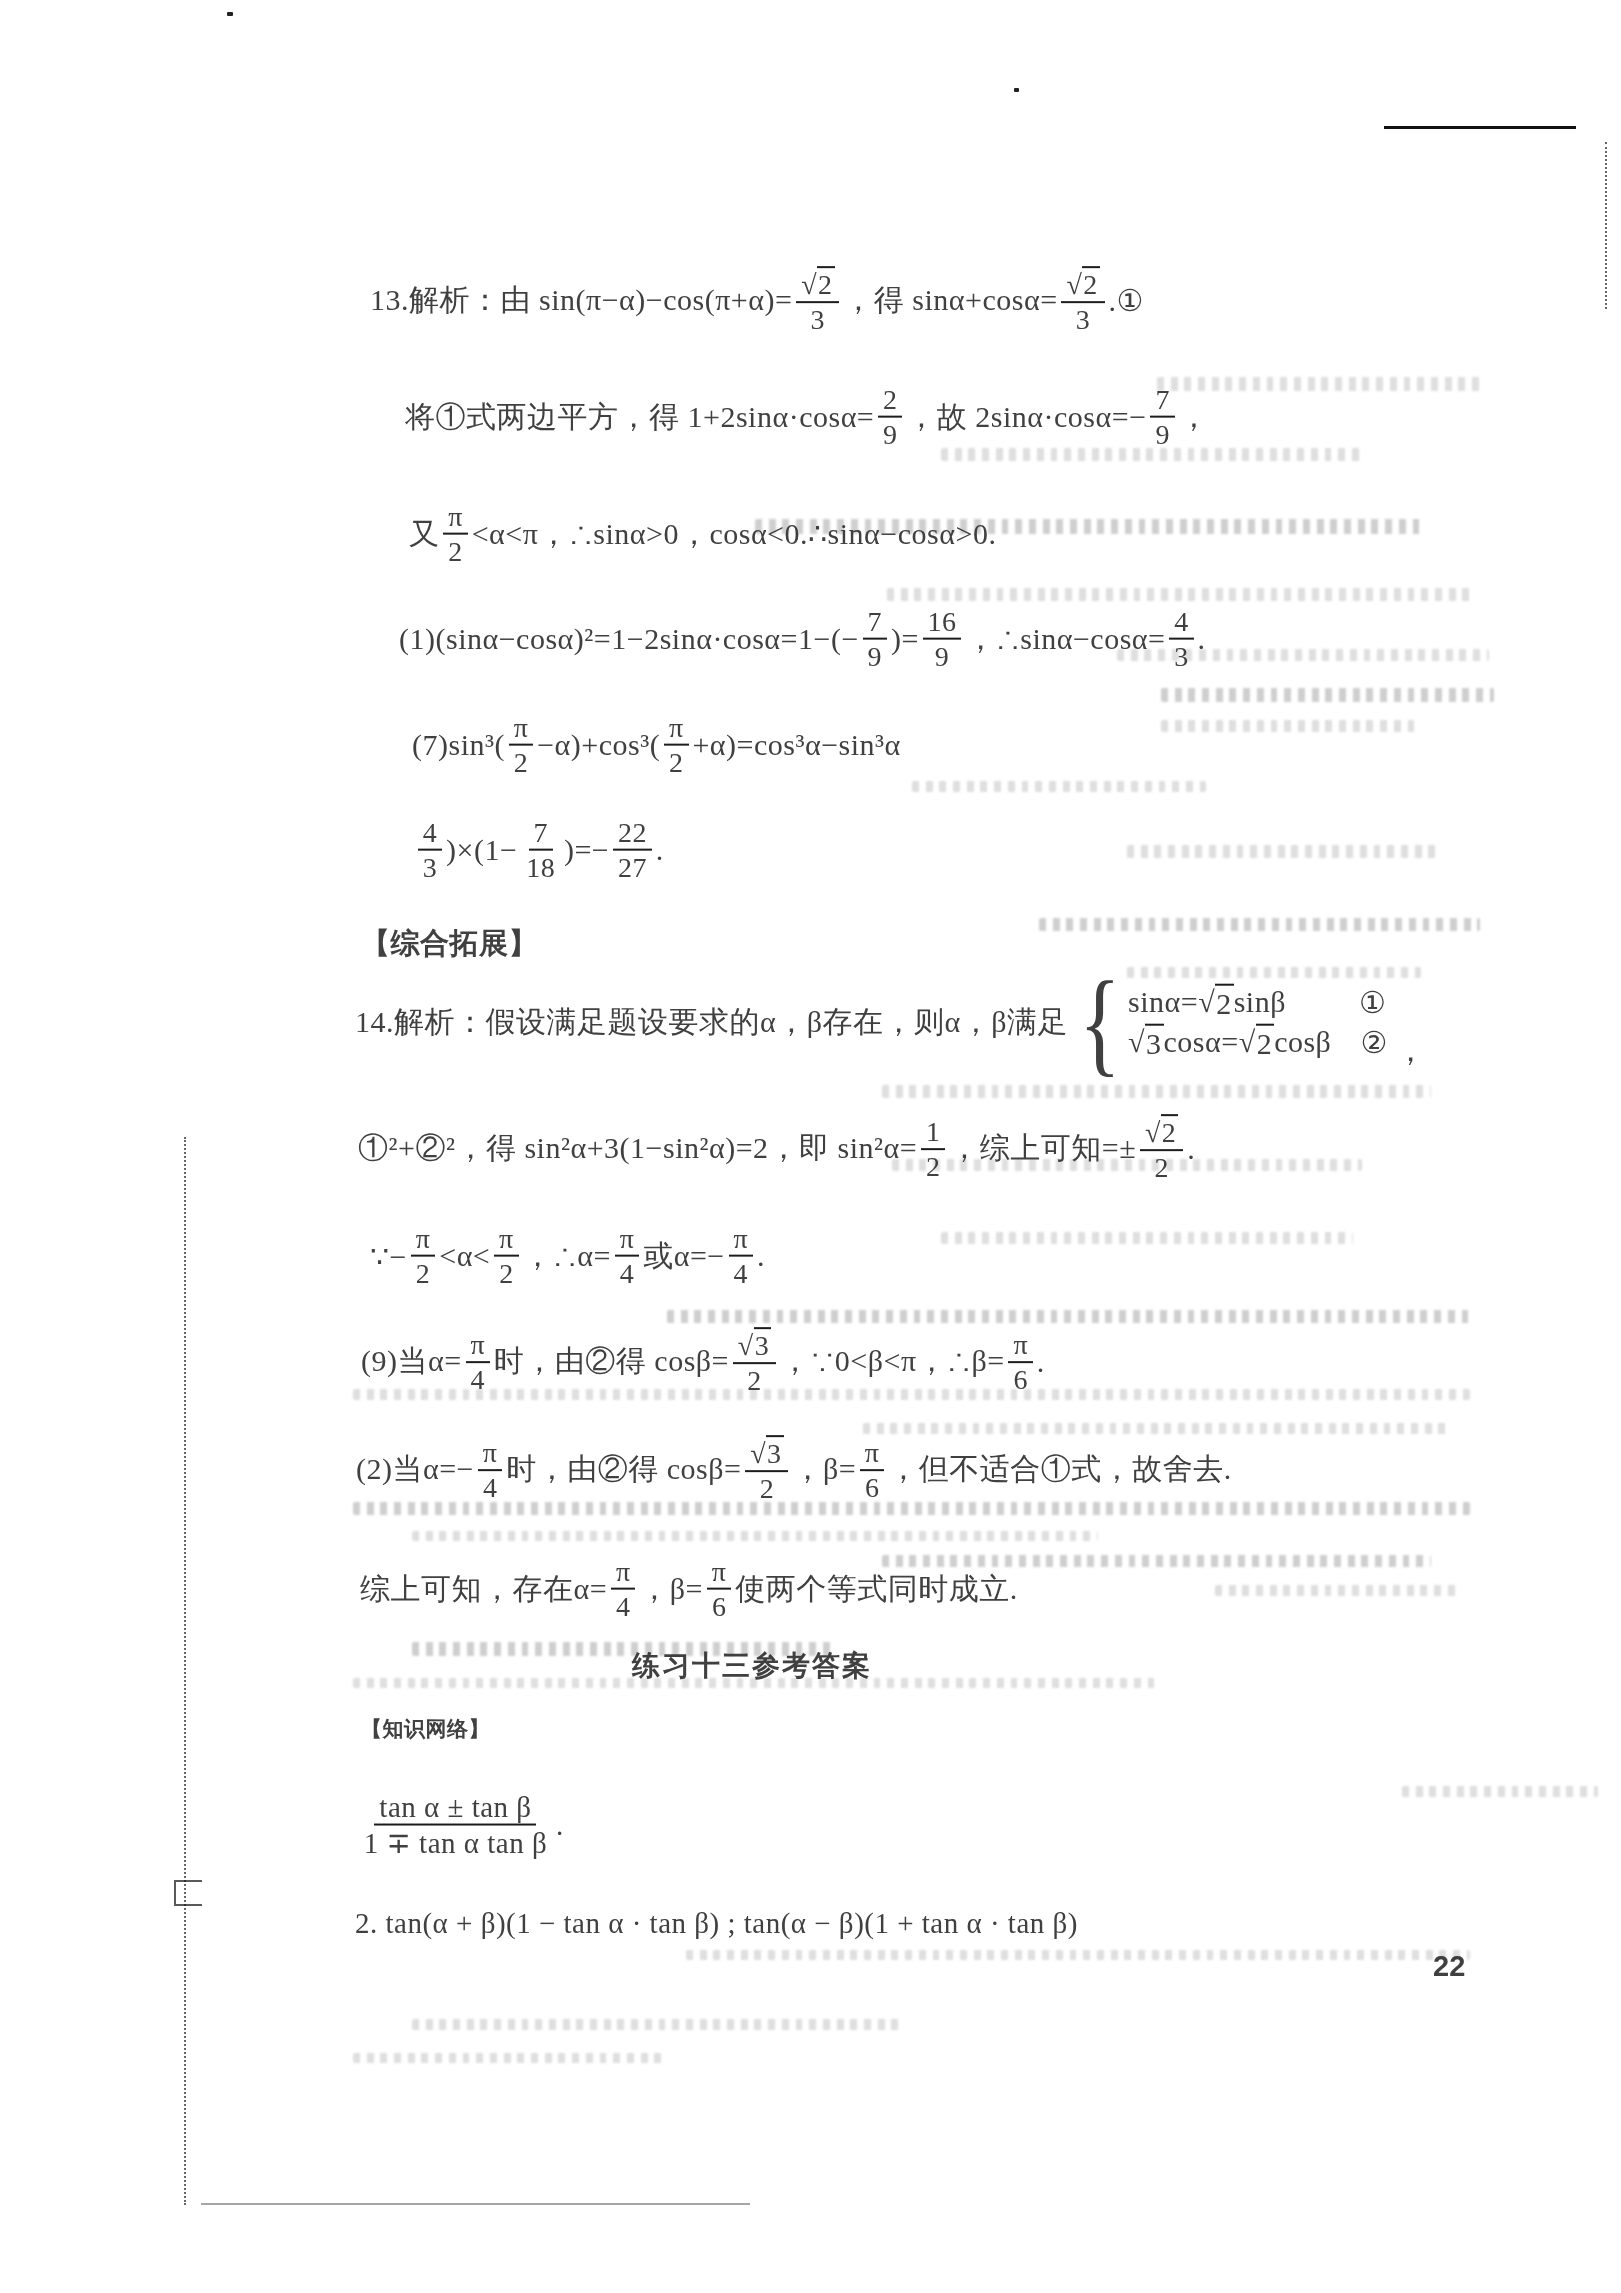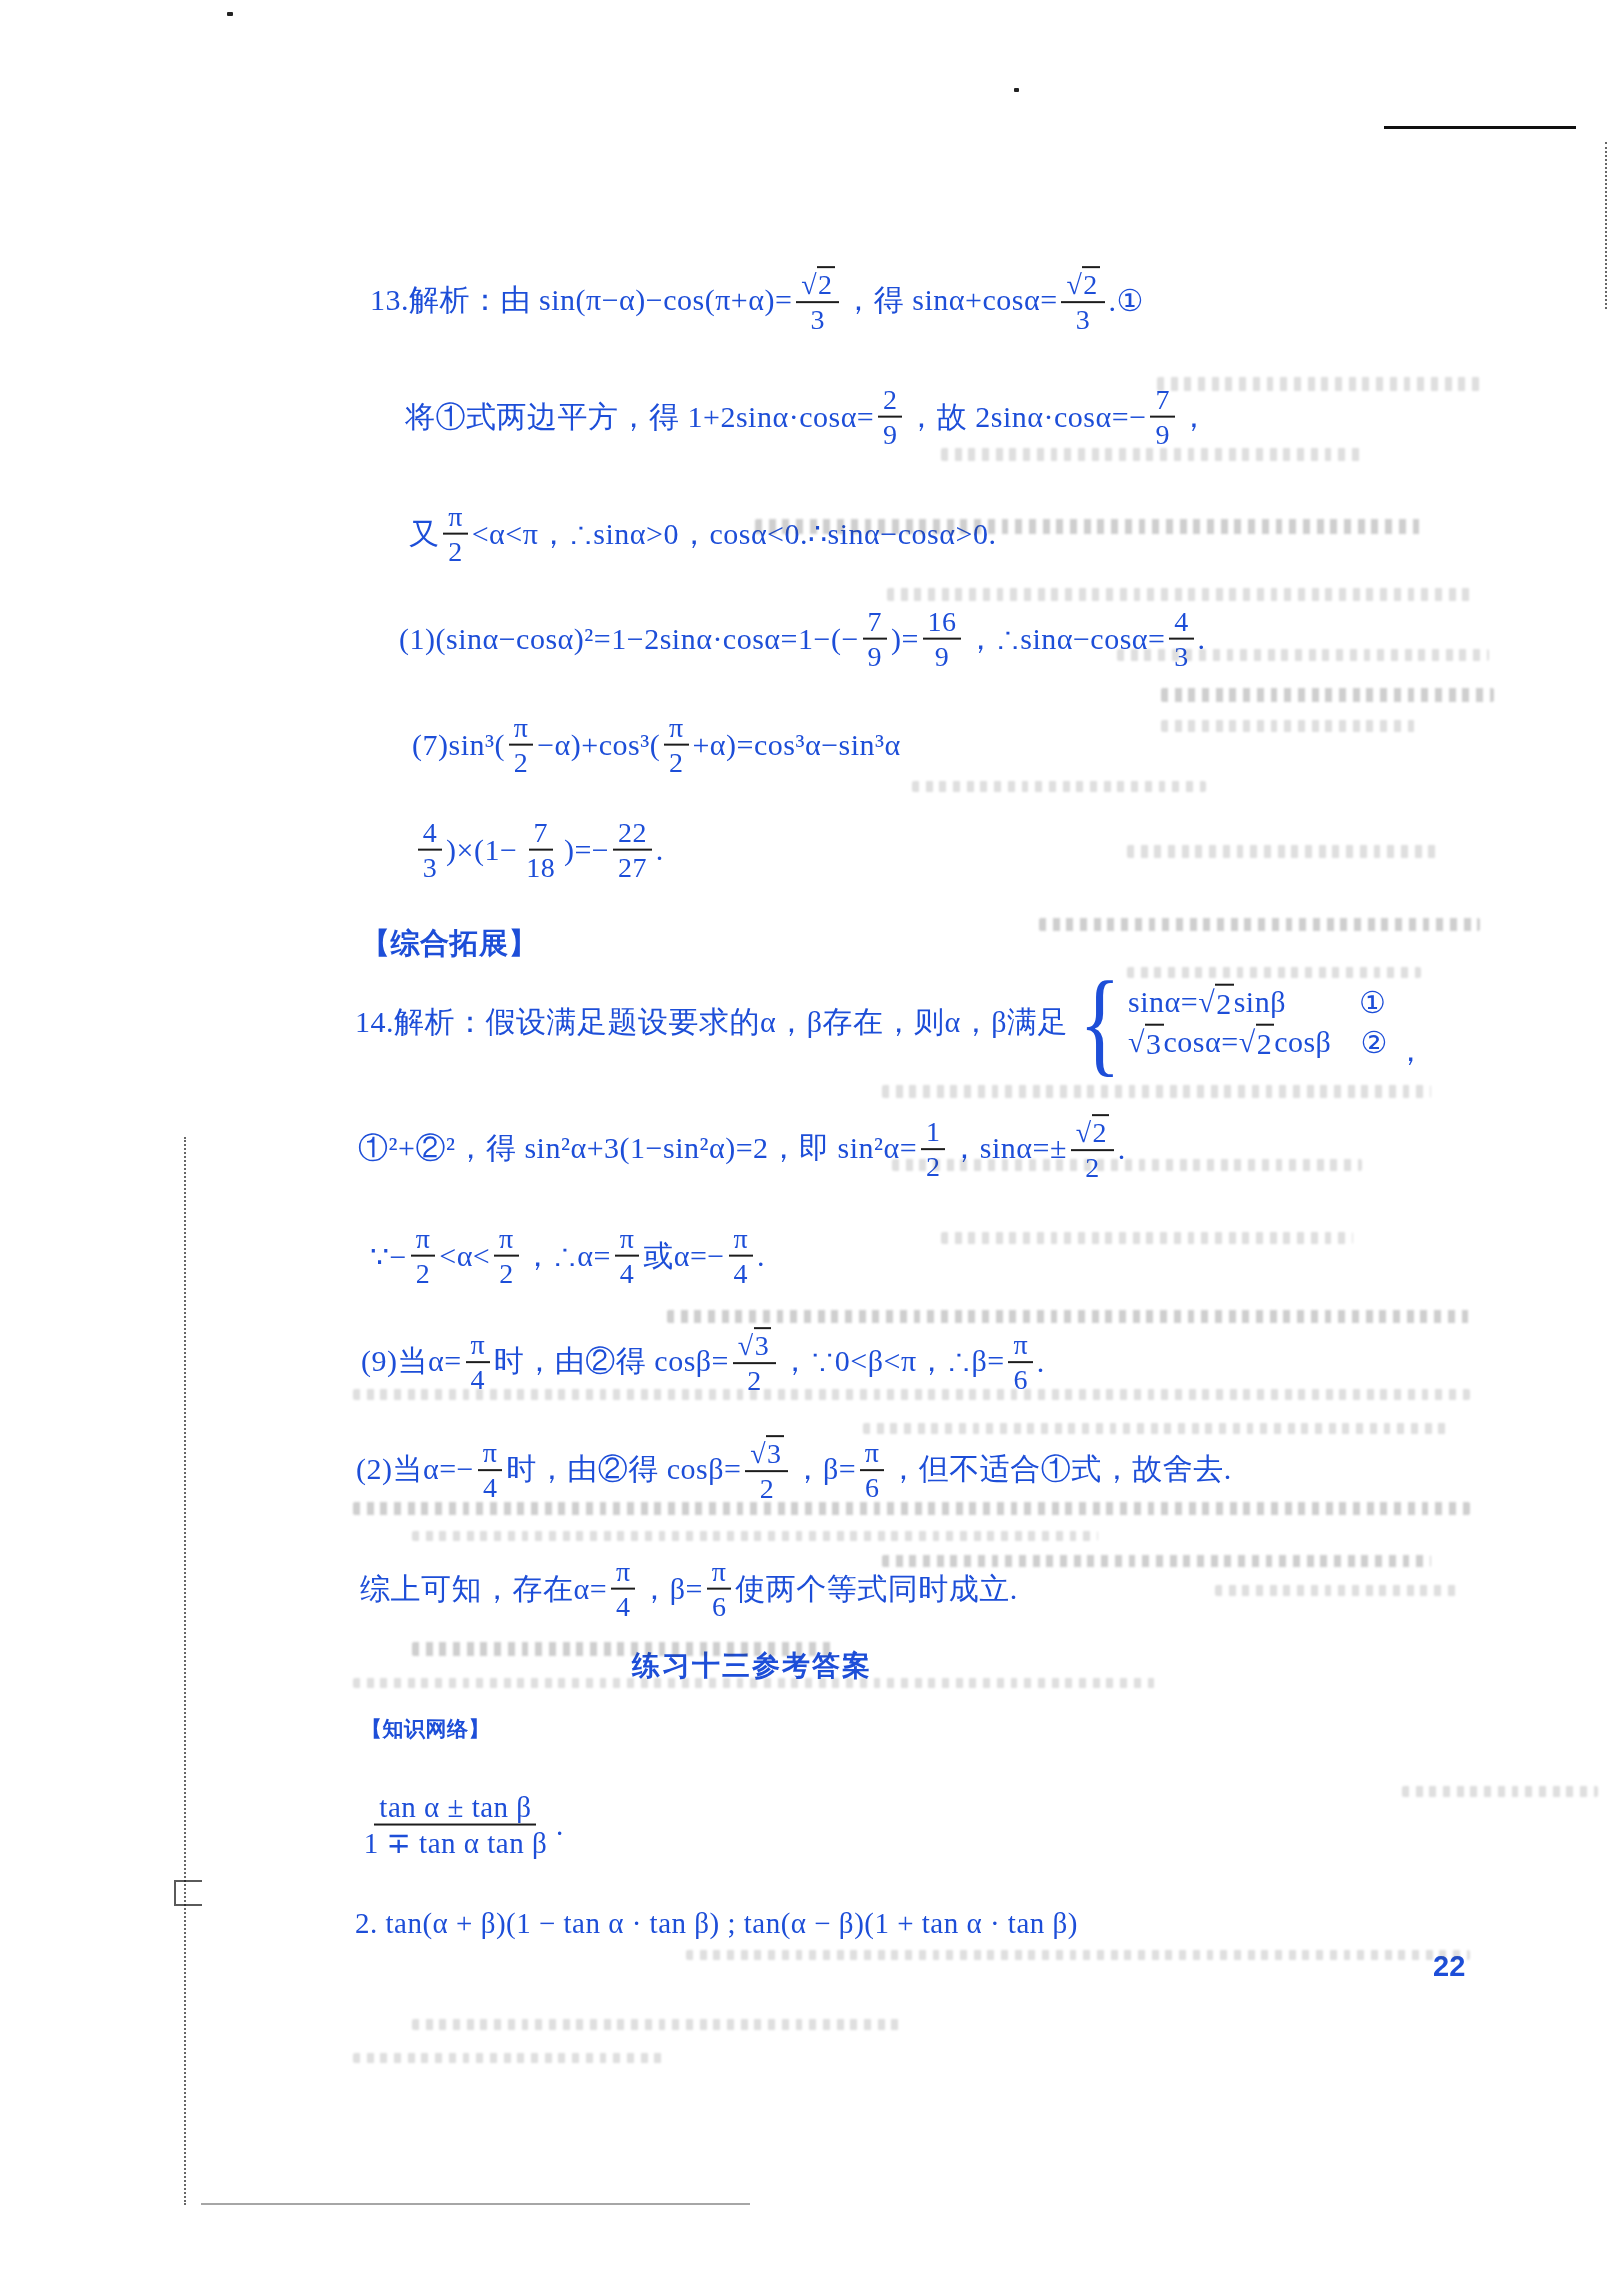--- a/index.html
+++ b/index.html
@@ -2,21 +2,21 @@
 <html><head>
 <meta charset="utf-8">
 <style>
   html,body{margin:0;padding:0;background:#e8e8e8;}
   .scan{
     position:relative;
     width:1621px;height:2294px;
     background:#ffffff;
     overflow:hidden;
     font-family:"Liberation Serif", serif;
-    color:#1d4ed8;
+    color:#404040;
   }
   .mline{
     position:absolute;
     display:flex;
     align-items:center;
     white-space:nowrap;
     transform:translateY(-50%);
     font-size:30px;
     letter-spacing:0.5px;
   }
@@ -201,21 +201,21 @@
     </span>
     <span class="t syscomma">，</span>
   </div>
 
   <div class="mline" style="left:358px;top:1149px">
     <span class="t">①²+②²，得 sin²α+3(1−sin²α)=2，即 sin²α=</span>
     <span class="frac">
       <span class="fn">1</span>
       <span class="fd">2</span>
     </span>
-    <span class="t">，sinα=±</span>
+    <span class="t">，综上可知=±</span>
     <span class="frac">
       <span class="fn">
           <span class="t">√</span>
           <span class="rb">2</span>
         </span>
       <span class="fd">2</span>
     </span>
     <span class="t">.</span>
   </div>
 

